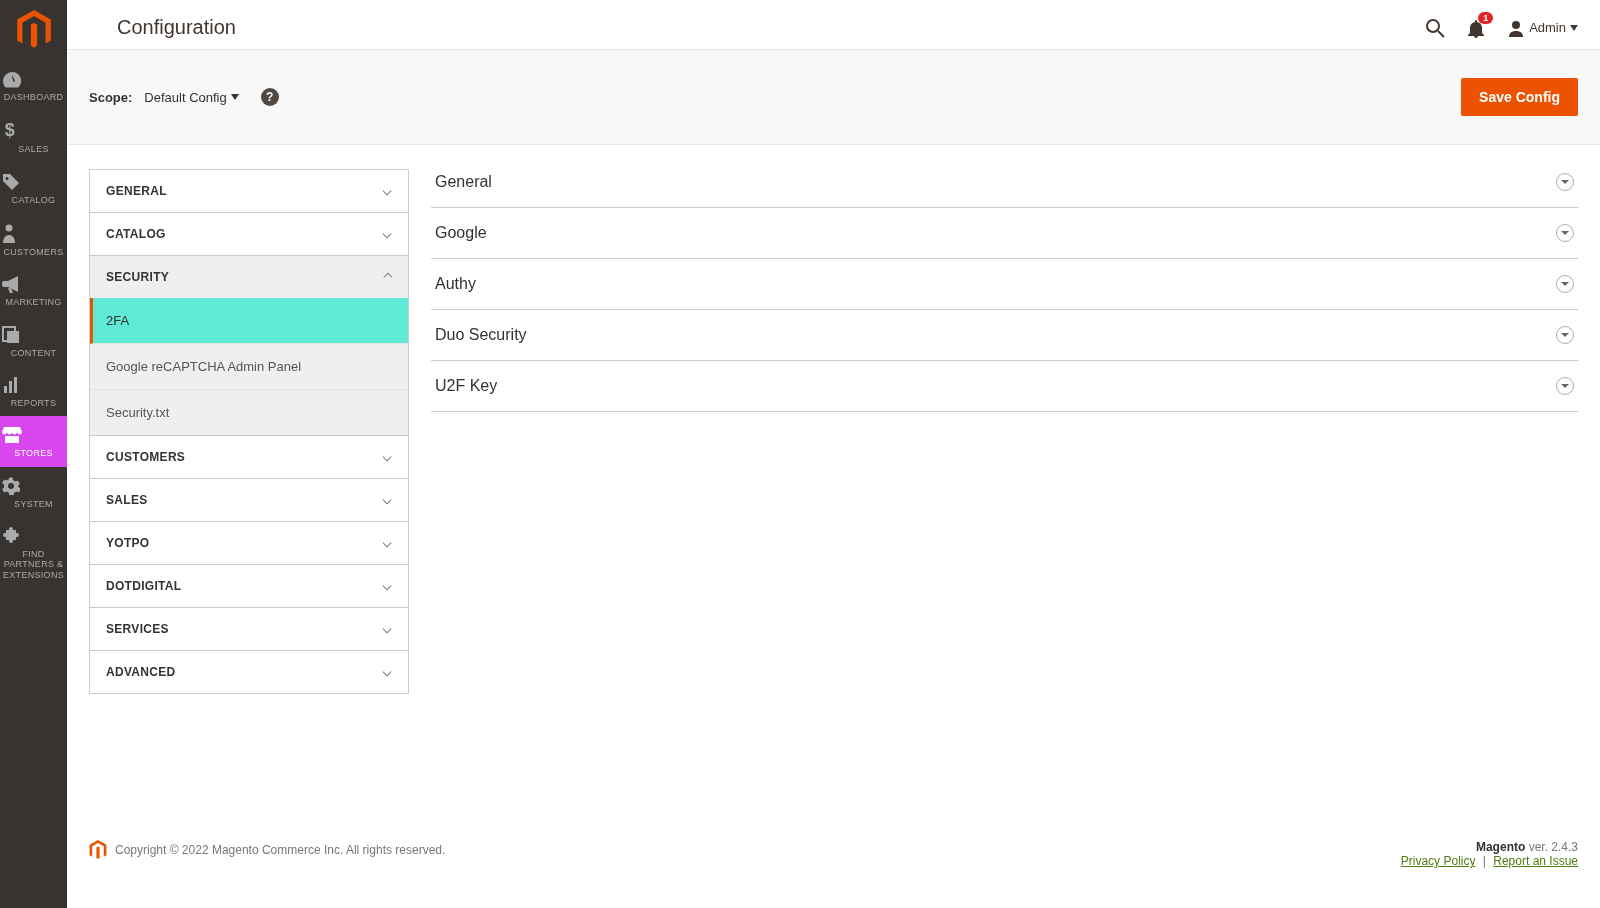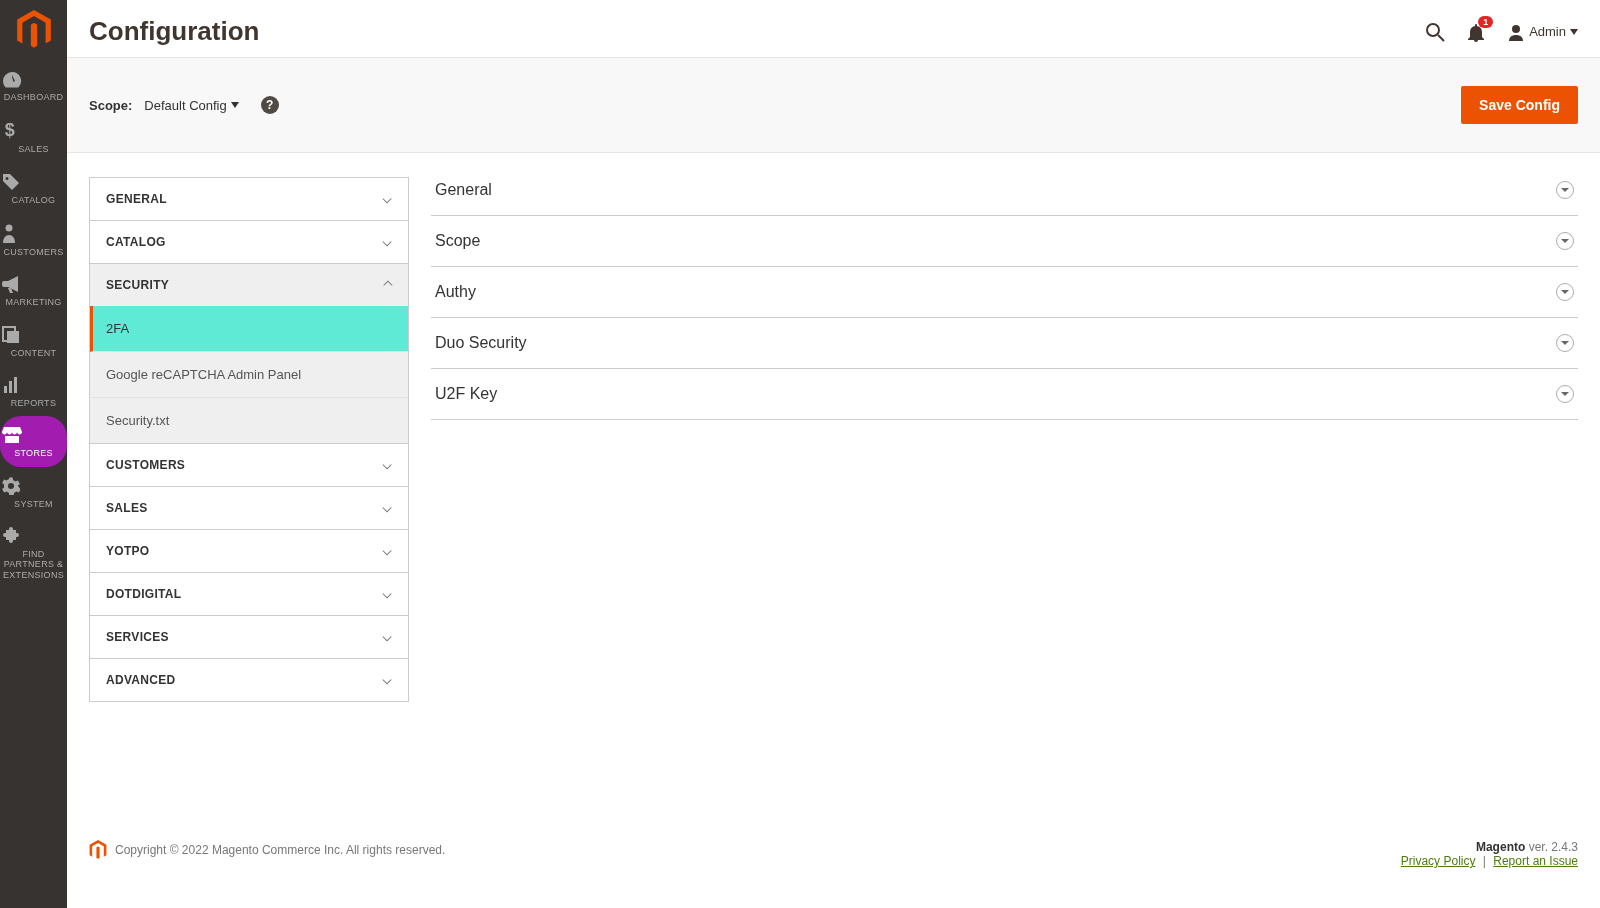--- a/index.html
+++ b/index.html
@@ -2,27 +2,27 @@
 <html><head>
 <meta charset="utf-8">
 <style>
 * { box-sizing: border-box; margin: 0; padding: 0; }
 body { font-family: -apple-system, BlinkMacSystemFont, "Segoe UI", Helvetica, Arial, sans-serif; font-size: 14px; color: #333; background: #fff; }
 .app { display: flex; min-height: 100vh; }
 .sidenav { width: 67px; background: #373330; color: #aaa; display: flex; flex-direction: column; }
 .sidenav .logo { height: 60px; display: flex; align-items: center; justify-content: center; }
 .sidenav .logo svg { width: 34px; height: 40px; }
 .sidenav .nav-item { padding: 10px 2px 8px 2px; text-align: center; cursor: pointer; font-size: 9px; line-height: 1.15; letter-spacing: 0.3px; color: #aaa; }
-.sidenav .nav-item.active { background: #a21caf; color: #fff; border-radius: 21px; }
+.sidenav .nav-item.active { background: #d946ef; color: #fff; }
 .sidenav .nav-item .icon { display: block; margin: 0 auto 4px auto; font-size: 18px; line-height: 1; }
 .sidenav .nav-item .label { display: block; }
 
 .main { flex: 1; display: flex; flex-direction: column; min-width: 0; }
 .header { padding: 16px 22px 10px 22px; display: flex; align-items: center; }
-.header h1 { font-weight: 700; font-size: 26px; color: #41362f; flex: 1; }
+.header h1 { font-weight: 400; font-size: 20px; color: #41362f; flex: 1; margin-left: 28px; }
 .header .top-actions { display: flex; align-items: center; gap: 22px; }
 .header .top-actions .icon-btn { position: relative; cursor: pointer; color: #41362f; }
 .badge { position: absolute; top: -6px; right: -8px; background: #e22626; color: #fff; font-size: 9px; border-radius: 10px; padding: 1px 5px; font-weight: 600; }
 .admin-user { display: flex; align-items: center; gap: 4px; cursor: pointer; color: #41362f; font-size: 13px; }
 
 .toolbar { background: #f8f8f8; border-top: 1px solid #e6e6e6; border-bottom: 1px solid #e6e6e6; padding: 28px 22px; display: flex; align-items: center; }
 .toolbar .scope { display: flex; align-items: center; gap: 12px; }
 .toolbar .scope-label { font-weight: 600; font-size: 13px; }
 .toolbar .scope-select { font-size: 13px; color: #333; cursor: pointer; display: flex; align-items: center; gap: 4px; }
 .toolbar .help { width: 18px; height: 18px; border-radius: 50%; background: #514943; color: #fff; display: flex; align-items: center; justify-content: center; font-size: 12px; font-weight: 700; margin-left: 10px; cursor: pointer; }
@@ -265,21 +265,21 @@
       <section class="panels">
         <div class="panel">
           <span class="title">General</span>
           <span class="expander">
               <svg viewBox="0 0 10 10">
                 <path fill="currentColor" d="M1 3l4 4 4-4z"></path>
               </svg>
             </span>
         </div>
         <div class="panel">
-          <span class="title">Scope</span>
+          <span class="title">Google</span>
           <span class="expander">
               <svg viewBox="0 0 10 10">
                 <path fill="currentColor" d="M1 3l4 4 4-4z"></path>
               </svg>
             </span>
         </div>
         <div class="panel">
           <span class="title">Authy</span>
           <span class="expander">
               <svg viewBox="0 0 10 10">

